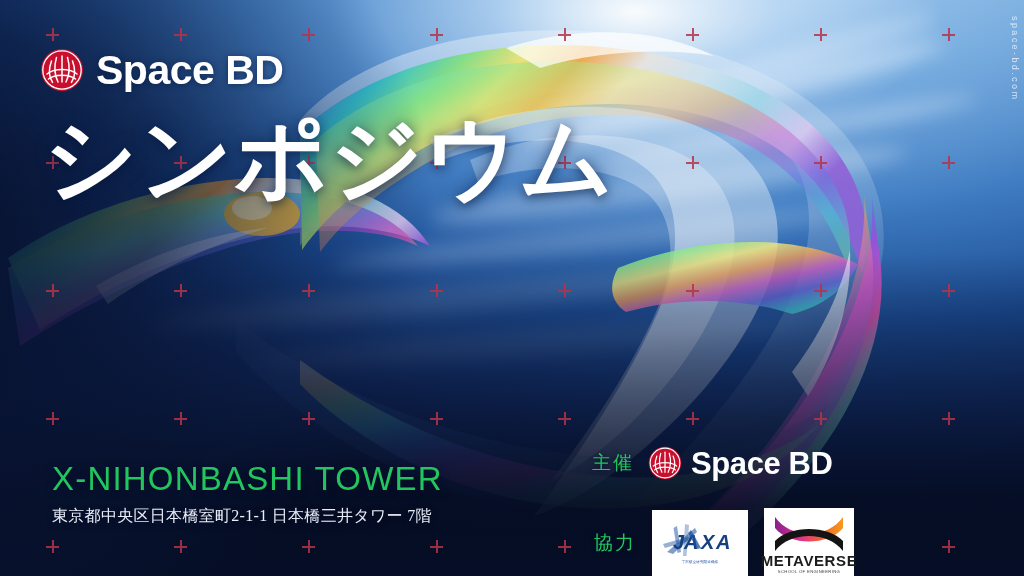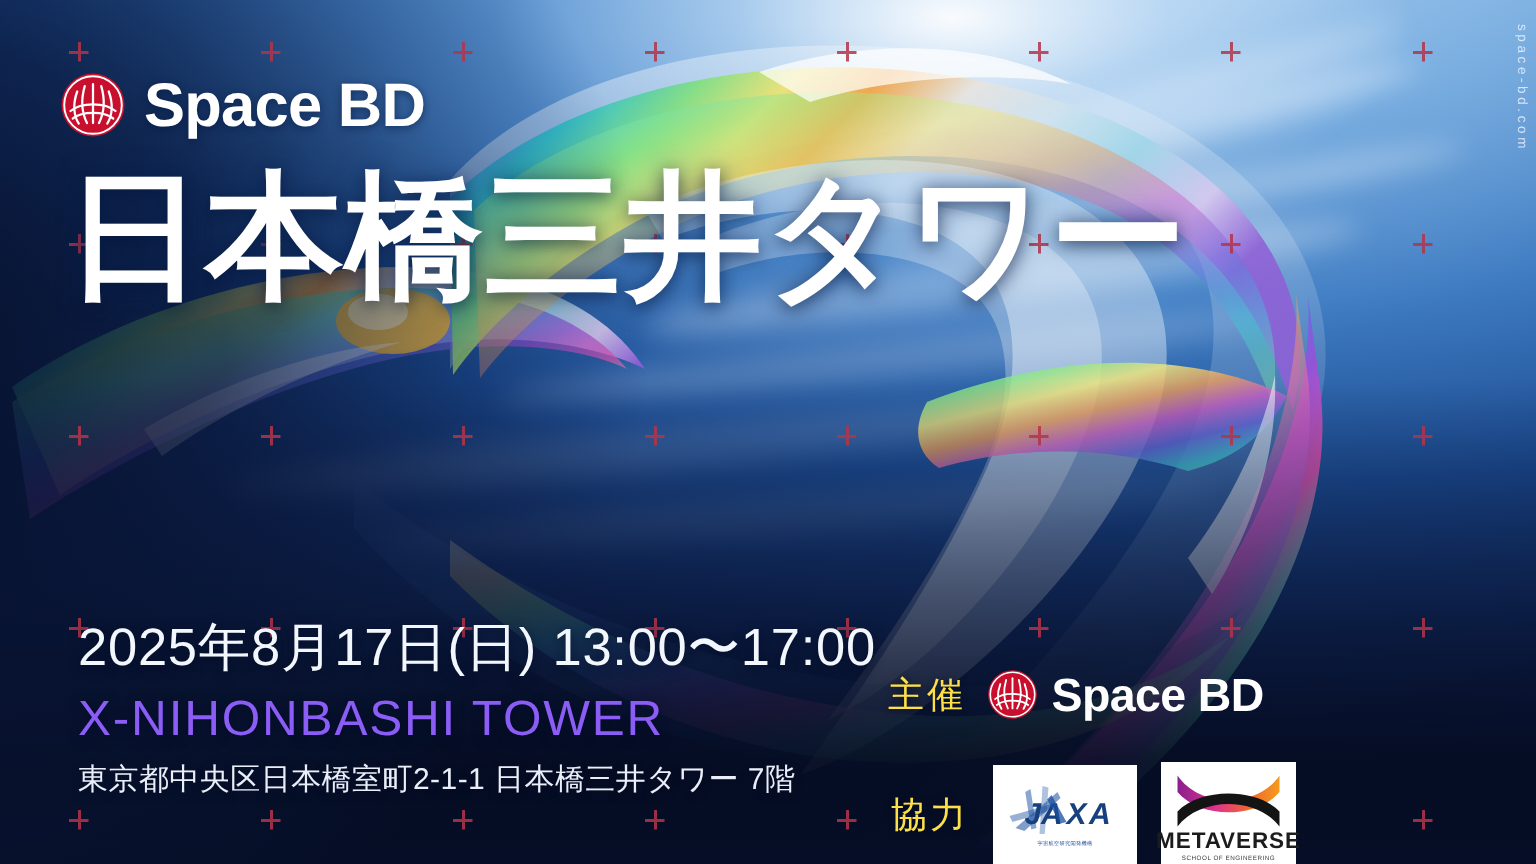--- a/index.html
+++ b/index.html
@@ -78,36 +78,36 @@
   }
 
   
   .datetime {
     position:absolute; left:52px; top:408px;
     color:#f2f6fd; font-size:35px; font-weight:400; letter-spacing:0.5px;
     white-space:nowrap; text-shadow:0 2px 8px rgba(0,10,35,.7);
   }
   .venue {
     position:absolute; left:52px; top:460px;
-    color:#8b5cf6; font-size:33px; font-weight:400; letter-spacing:1.2px;
+    color:#22c55e; font-size:33px; font-weight:400; letter-spacing:1.2px;
     white-space:nowrap; text-shadow:0 2px 8px rgba(0,10,35,.7);
   }
   .address {
     position:absolute; left:52px; top:506px;
-    color:#e9eef8; font-size:20px; font-weight:400; letter-spacing:0.3px;
-    white-space:nowrap; text-shadow:0 2px 6px rgba(0,10,35,.7);
+    color:#e9eef8; font-size:16px; font-weight:400; letter-spacing:0.3px;
+    white-space:nowrap; text-shadow:0 2px 6px rgba(0,10,35,.7);font-family:Liberation Serif, serif;
   }
 
   
   .sponsor-row { position:absolute; display:flex; align-items:center; }
   .row-host { left:592px; top:446px; gap:14px; }
   .row-coop { left:594px; top:508px; gap:16px; }
 
   .sp-label {
-    color:#fde047; font-size:24px; font-weight:400; letter-spacing:2px;
+    color:#22c55e; font-size:19px; font-weight:400; letter-spacing:2px;
     white-space:nowrap; text-shadow:0 1px 5px rgba(0,10,35,.8);
   }
   .host-logo { display:flex; align-items:center; gap:9px; }
   .host-mark { width:34px; height:34px; flex:0 0 auto; }
   .host-word {
     font-size:31px; font-weight:700; color:#fff; line-height:1; letter-spacing:-0.4px;
   }
 
   .logo-card {
     background:#ffffff; display:flex; align-items:center; justify-content:center;
@@ -306,24 +306,23 @@
           <path d="M7 26 C14 20 30 20 37 26"></path>
           <path d="M8.5 31 C15 26 29 26 35.5 31"></path>
         </g>
         <circle cx="22" cy="22" r="19.2" fill="none" stroke="#ffffff" stroke-width="1.3"></circle>
       </svg>
     </span>
     <span class="brand-word">Space BD</span>
   </div>
 
   <div class="title-block">
-    <div class="title-line">日本橋三井タワー</div>
-  </div>
-
-  <div class="datetime">2025年8月17日(日) 13:00〜17:00</div>
+    <div class="title-line">シンポジウム</div>
+  </div>
+
   <div class="venue">X-NIHONBASHI TOWER</div>
   <div class="address">東京都中央区日本橋室町2-1-1 日本橋三井タワー 7階</div>
 
   <div class="sponsor-row row-host">
     <span class="sp-label">主催</span>
     <span class="host-logo">
       <span class="host-mark">
         <svg viewBox="0 0 44 44" width="34" height="34">
           <circle cx="22" cy="22" r="21" fill="#c8102e"></circle>
           <g fill="none" stroke="#ffffff" stroke-width="1.6" stroke-linecap="round">

